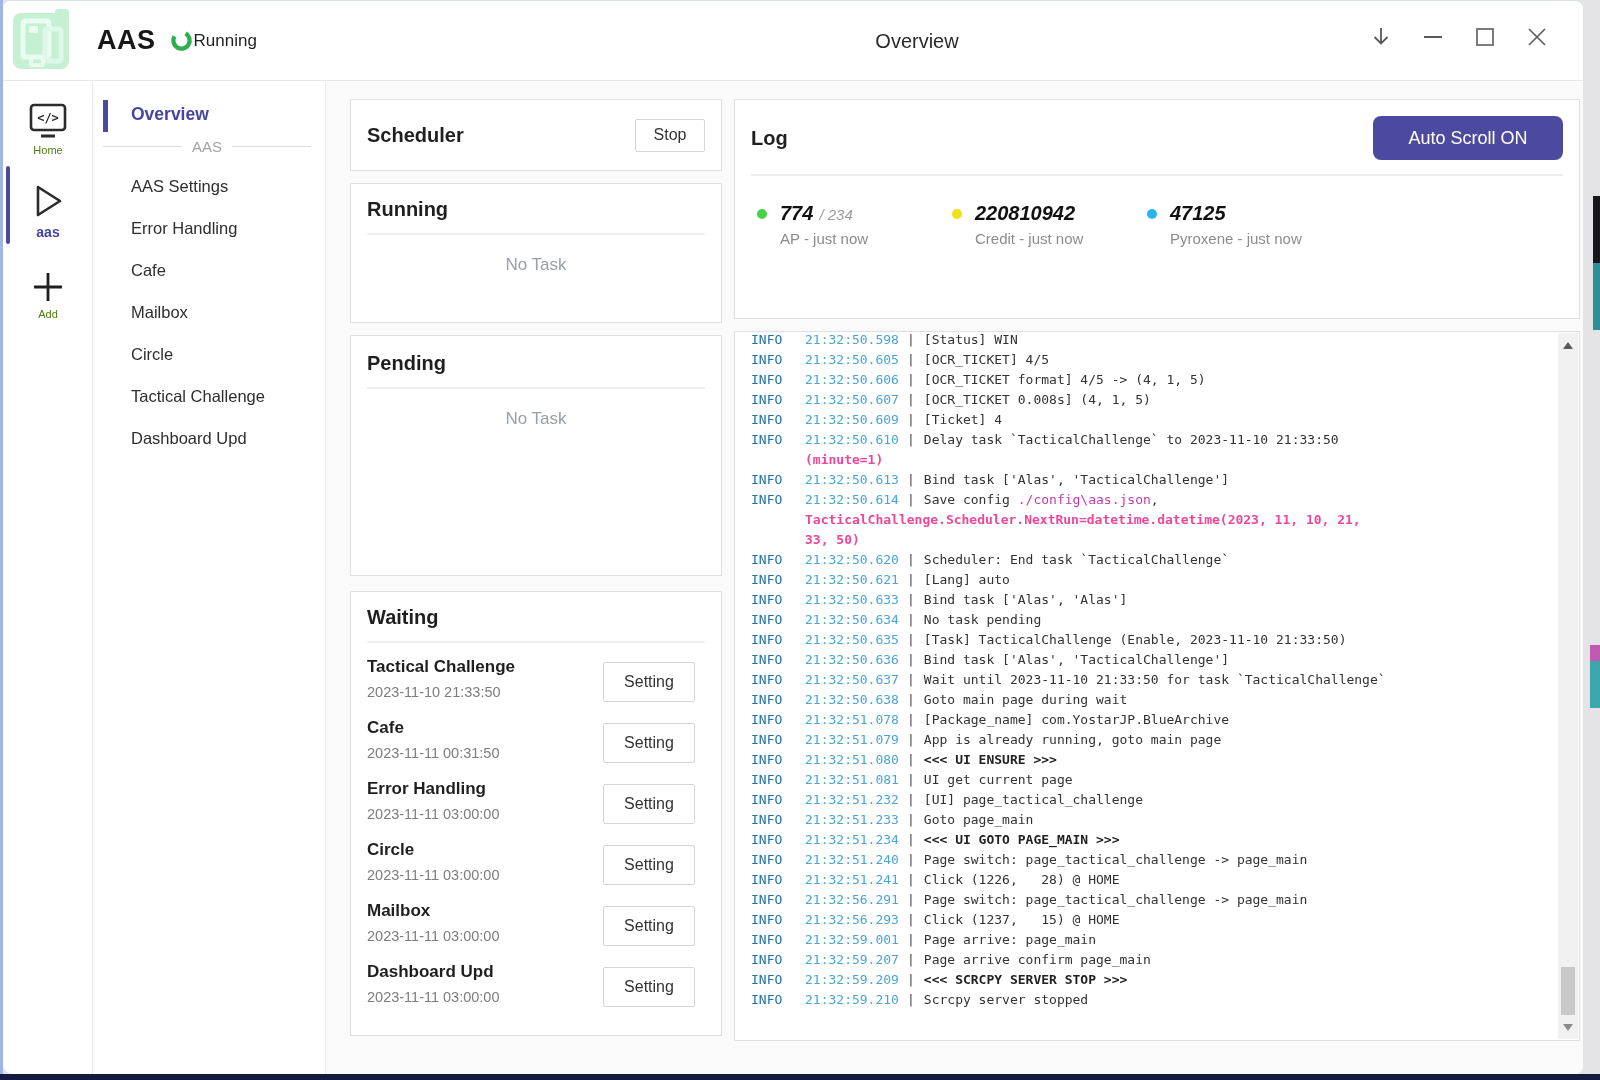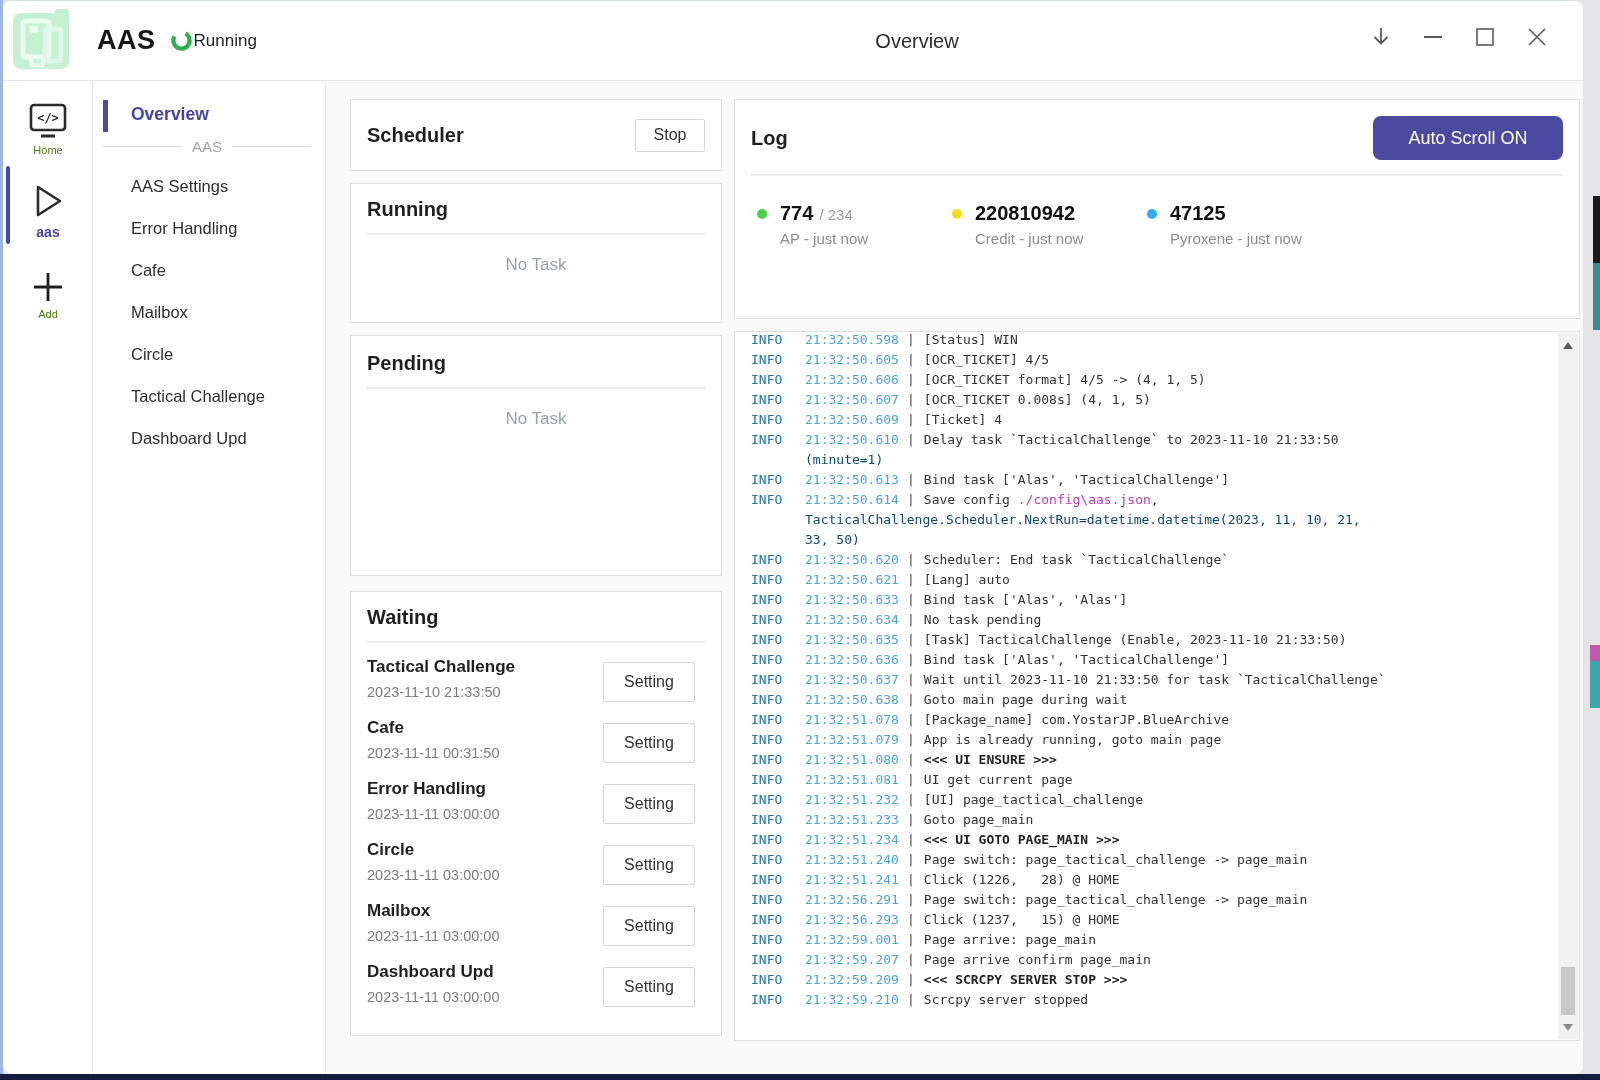--- a/index.html
+++ b/index.html
@@ -78,37 +78,37 @@
   .wait-list { margin-top:8px; }
 
   .c-log { left:731px; top:98px; width:846px; height:220px; padding:14px 16px; }
   .log-head { display:flex; align-items:center; justify-content:space-between; height:48px; }
   .btn-autoscroll { background:#4c4a9f; color:#fff; border:none; width:190px; height:44px;
                     font-size:18px; font-family:inherit; border-radius:8px; cursor:default; }
   .stats { display:flex; margin-top:26px; padding-left:6px; }
   .stat { width:195px; display:flex; }
   .dot { width:10px; height:10px; border-radius:50%; margin-top:7px; flex:0 0 auto; }
   .stat-body { margin-left:13px; }
-  .stat-vline { display:flex; align-items:baseline; }
+  .stat-vline { display:flex; align-items:baseline;font-style:italic; }
   .stat-val { font-size:20px; font-weight:bold; color:#111; }
   .stat-total { font-size:15px; color:#9b9b9b; margin-left:6px; }
   .stat-cap { font-size:15px; color:#8c8c8c; margin-top:5px;text-align:right; }
 
   .c-console { left:731px; top:330px; width:846px; height:710px; overflow:hidden; }
   .log-lines { padding:8px 30px 0 16px; margin-top:-10px;
                font-family:"DejaVu Sans Mono","Liberation Mono",monospace;
                font-size:13px; line-height:20px; white-space:pre; }
   .log-line { height:20px; }
   .lvl  { display:inline-block; width:54px; color:#2173a6; }
   .ltime{ display:inline-block; width:94px; color:#4ba4d9; }
   .lpipe{ color:#4a4a4a; padding:0 9px 0 8px; }
   .lmsg { color:#323232; }
   .lmsg .b { font-weight:bold; color:#222; }
   .lmsg .path { color:#bf3bb4; }
-  .log-cont { height:20px; padding-left:54px; color:#0c4a6e; }
+  .log-cont { height:20px; padding-left:54px; color:#ec4899;font-weight:bold; }
 
   
   .sbar { position:absolute; right:1px; top:1px; bottom:1px; width:20px; background:#f1f1f1; }
   .sb-arrow { position:absolute; left:0; width:20px; height:20px; display:flex;
               align-items:center; justify-content:center; }
   .sb-up { top:2px; } .sb-down { bottom:2px; }
   .tri-up   { width:0; height:0; border-left:5px solid transparent; border-right:5px solid transparent;
               border-bottom:7px solid #5a5a5a; }
   .tri-down { width:0; height:0; border-left:5px solid transparent; border-right:5px solid transparent;
               border-top:7px solid #8a8a8a; }

